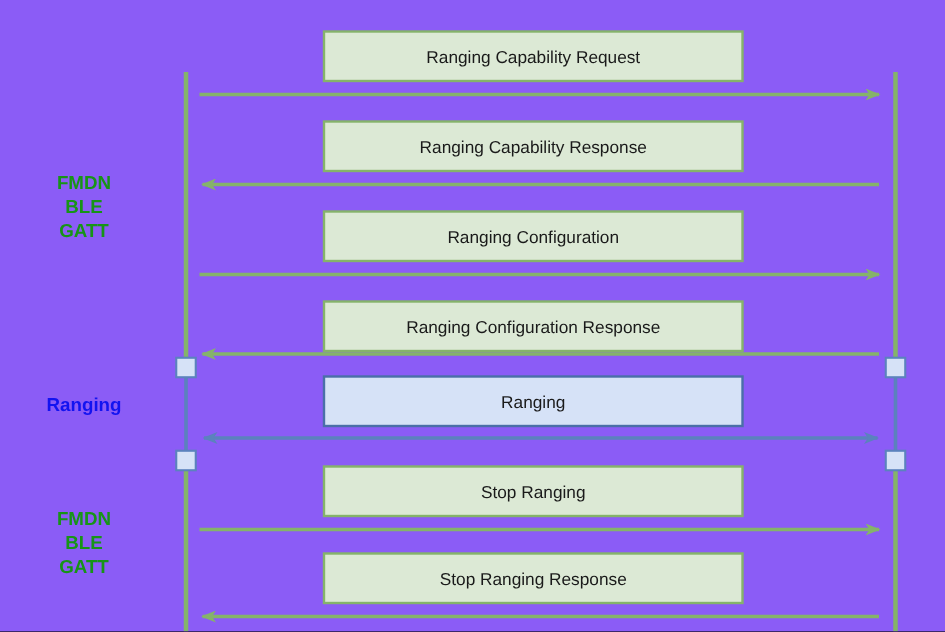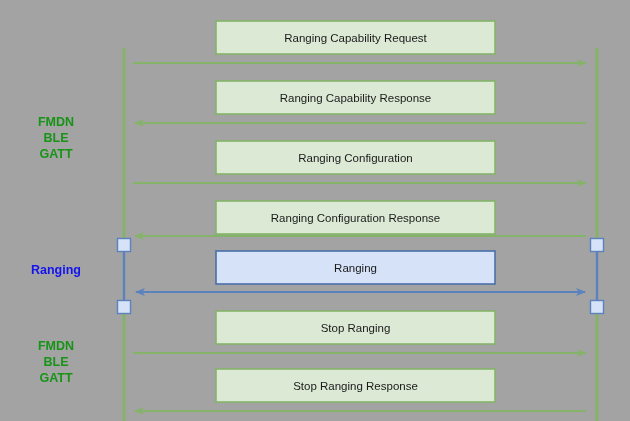--- a/index.html
+++ b/index.html
@@ -10,21 +10,21 @@
   body {
     width: 630px;
     height: 421px;
     overflow: hidden;
     font-family: "Liberation Sans", sans-serif;
   }
   #diagram-root {
     position: relative;
     width: 630px;
     height: 421px;
-    background: #a3a3a3;
+    background: #8b5cf6;
   }
   svg.seq-canvas {
     position: absolute;
     top: 0;
     left: 0;
     width: 630px;
     height: 421px;
     display: block;
   }
   .msg-label {

